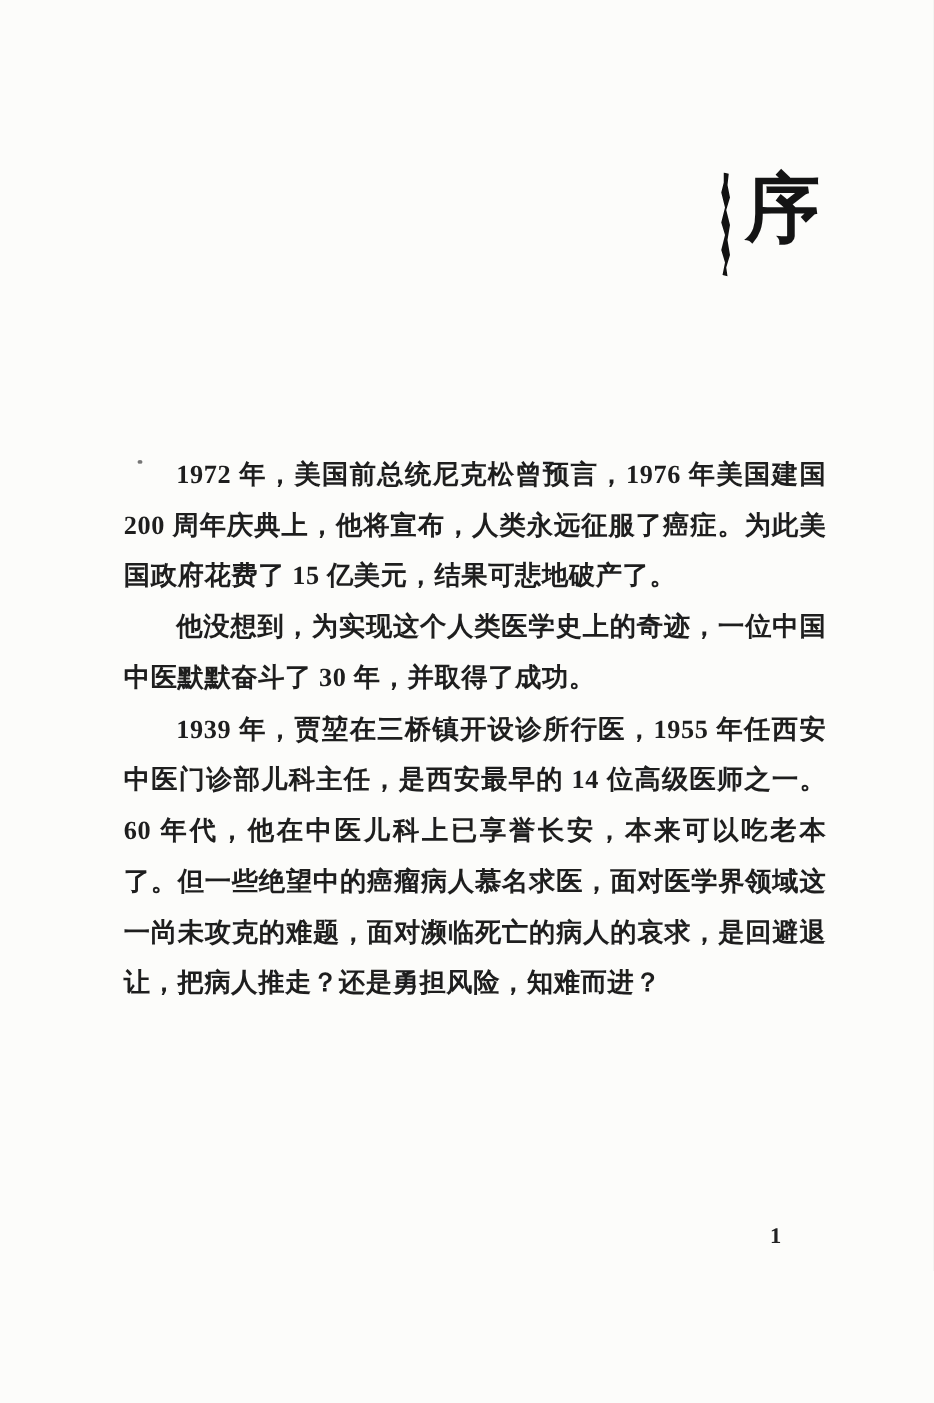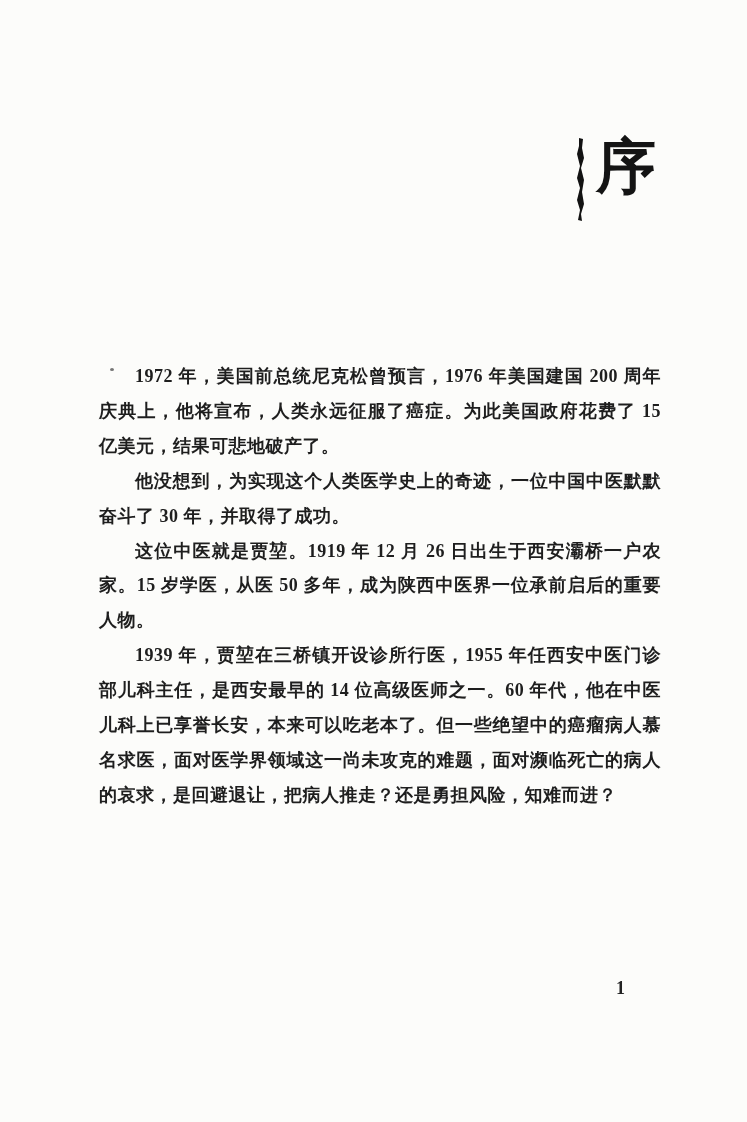--- a/index.html
+++ b/index.html
@@ -49,21 +49,21 @@
     background: #4a4a4a;
     border-radius: 50%;
     opacity: 0.75;
   }
   
   .body-text {
     position: absolute;
     top: 359px;
     left: 99px;
     width: 562px;
-    font-size: 18px;
+    font-size: 21px;
     line-height: 1.94;
     letter-spacing: 0.5px;
     text-align: justify;
     color: #1e1e1e;
     font-weight: 600;
   }
   .body-text p {
     margin: 0;
     text-indent: 2em;
   }
@@ -87,19 +87,18 @@
       <path d="M5,0 L9,1 L8,10 L10,20 L7,30 L10,42 L8,54 L10,66 L7,76 L8,83 L4,82 L6,72 L3,62 L6,50 L3,40 L6,28 L3,16 L5,8 Z" fill="#121212"></path>
     </svg>
     <div class="preface-title">序</div>
   </div>
 
   <div class="ink-speck"></div>
 
   <div class="body-text">
     <p>1972 年，美国前总统尼克松曾预言，1976 年美国建国 200 周年庆典上，他将宣布，人类永远征服了癌症。为此美国政府花费了 15 亿美元，结果可悲地破产了。</p>
     <p>他没想到，为实现这个人类医学史上的奇迹，一位中国中医默默奋斗了 30 年，并取得了成功。</p>
-    <p>这位中医就是贾堃。1919 年 12 月 26 日出生于西安灞桥一户农家。15 岁学医，从医 50 多年，成为陕西中医界一位承前启后的重要人物。</p>
     <p>1939 年，贾堃在三桥镇开设诊所行医，1955 年任西安中医门诊部儿科主任，是西安最早的 14 位高级医师之一。60 年代，他在中医儿科上已享誉长安，本来可以吃老本了。但一些绝望中的癌瘤病人慕名求医，面对医学界领域这一尚未攻克的难题，面对濒临死亡的病人的哀求，是回避退让，把病人推走？还是勇担风险，知难而进？</p>
   </div>
 
   <div class="page-number">1</div>
 
 </div>
 
 </body></html>

